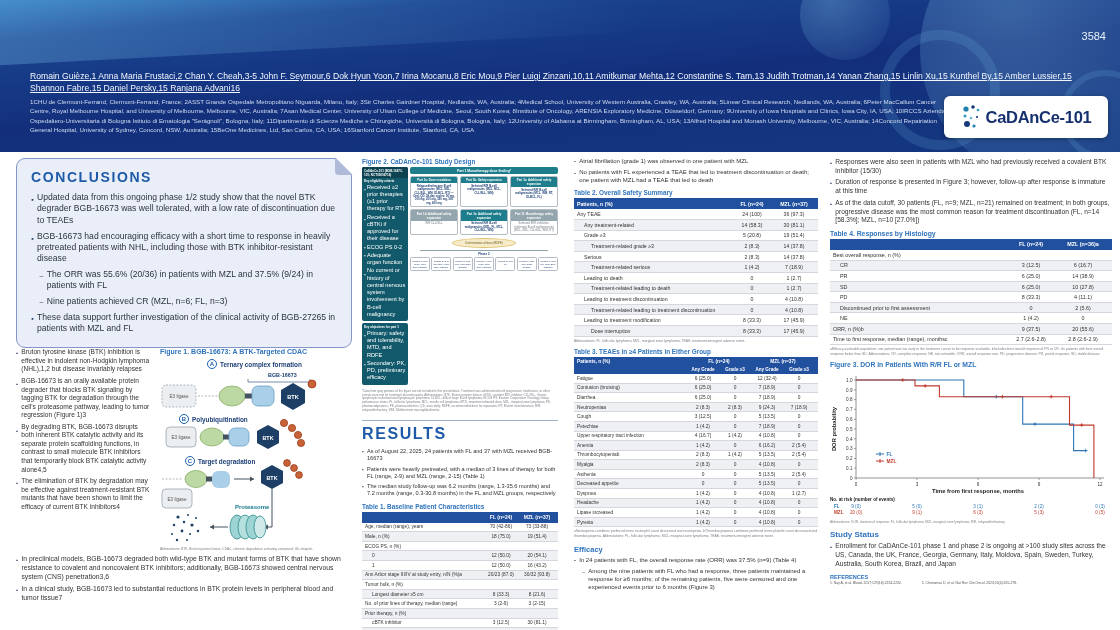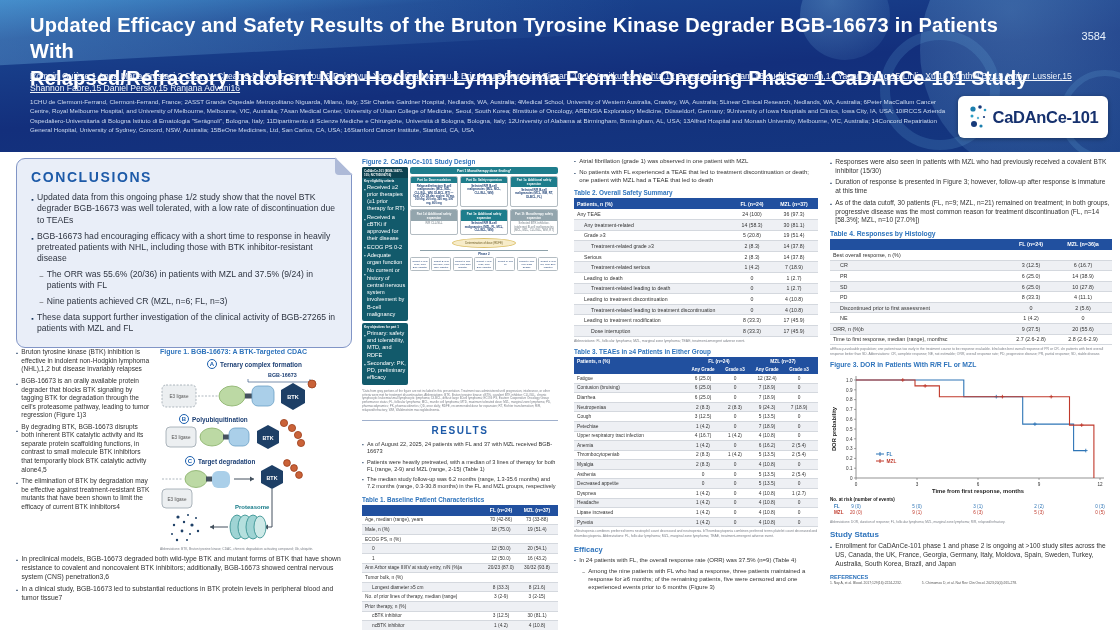--- a/index.html
+++ b/index.html
@@ -11,21 +11,21 @@
     background:linear-gradient(175deg,#2e78bd 0%,#1a448f 16%,#132f7c 52%,#143780 100%);}
   .bub{position:absolute;border-radius:50%;border:10px solid rgba(110,185,230,.18);}
   .bub.solid{background:radial-gradient(circle at 35% 35%, rgba(140,205,240,.30), rgba(70,140,200,.05));border:none;}
   #hdr .streak{position:absolute;top:-40px;left:-60px;width:700px;height:90px;
     background:linear-gradient(90deg,rgba(120,190,235,.35),rgba(120,190,235,0));transform:rotate(-3deg);}
   #title{position:absolute;left:30px;top:12px;width:1010px;color:#fff;font-weight:bold;
     font-size:20px;line-height:1.32;letter-spacing:.2px;}
   #posterno{position:absolute;right:14px;top:30px;color:#e8f1fb;font-size:11px;}
   #authors{position:absolute;left:30px;top:70px;width:1060px;color:#f2f6fc;font-size:8.6px;line-height:1.45;text-decoration:underline;}
   #affils{position:absolute;left:30px;top:97px;width:920px;color:#cfdcf0;font-size:6.2px;line-height:1.5;}
-  #logo{position:absolute;right:12px;top:96px;width:150px;height:42px;background:#fff;border-radius:6px;
+  #logo{position:absolute;right:12px;top:96px;width:164px;height:42px;background:#fff;border-radius:6px;
     display:flex;align-items:center;justify-content:center;gap:3px;box-shadow:0 1px 4px rgba(0,0,0,.35);}
   #logo .lt{color:#16316e;font-weight:bold;font-size:16.5px;letter-spacing:-.3px;}
   
   #bd{position:absolute;top:152px;left:0;width:1120px;height:478px;background:#fff;}
   .col{position:absolute;top:6px;}
   #c1{left:16px;width:336px;}
   #c2{left:362px;width:196px;}
   #c3{left:574px;width:244px;}
   #c4{left:830px;width:282px;}
   
@@ -79,21 +79,21 @@
   .f2box.gray .f2bb{color:#9aa2a8;}
   #f2oval{width:64px;margin:3px auto 2px auto;background:#f7ecc9;border:.6px solid #dcc06a;
     border-radius:50%;font-size:2.8px;text-align:center;padding:2px 3px;color:#6b5a20;}
   #f2ph{font-size:3px;font-weight:bold;color:#1c3f74;text-align:center;border-top:.5px solid #8ea2aa;
     margin:0 10px;padding-top:1px;}
   #f2cohorts{display:flex;gap:1.5px;margin-top:1.5px;}
   .f2coh{flex:1;border:.5px solid #b3bcc2;border-radius:1.5px;font-size:2.5px;line-height:1.2;
     color:#1c3f74;text-align:center;padding:1.5px .5px;background:#fff;}
   #fig2fn{font-size:3px;margin-top:3px;}
   #resdiv{border-top:1px solid #9fb0cc;margin:7px 0 4px 0;}
-  #c2 .h1{font-size:10px;margin:2px 0 5px 0;text-align:center;}
+  #c2 .h1{font-size:16px;margin:2px 0 5px 0;}
   #c2 .bl{font-size:5.6px;line-height:1.3;}
   #c2 .ttitle{font-size:6.4px;}
   #t1{font-size:4.8px;}
   #t1 .th{font-size:5px;}
   #t1 .tc{width:36px;}
   
   #c3 .bl{font-size:6px;line-height:1.3;}
   #c3 .ttitle{font-size:6.4px;}
   #t2{font-size:5.2px;}
   #t2 .tc{width:42px;}
@@ -119,24 +119,20 @@
 <body>
 
 <div id="poster">
 
   <div id="hdr">
     <div class="streak"></div>
     <div class="bub solid" style="right:-60px;top:-80px;width:260px;height:260px;"></div>
     <div class="bub" style="right:120px;top:30px;width:120px;height:120px;"></div>
     <div class="bub solid" style="right:230px;top:-30px;width:90px;height:90px;"></div>
     <div class="bub" style="right:-30px;top:70px;width:90px;height:90px;border-width:6px;"></div>
-    <div id="title">
-      <span>Updated Efficacy and Safety Results of the Bruton Tyrosine Kinase Degrader BGB-16673 in Patients With</span><br>
-      <span>Relapsed/Refractory Indolent Non-Hodgkin Lymphoma From the Ongoing Phase 1 CaDAnCe-101 Study</span>
-    </div>
     <div id="posterno">3584</div>
     <div id="authors">Romain Guièze,1 Anna Maria Frustaci,2 Chan Y. Cheah,3-5 John F. Seymour,6 Dok Hyun Yoon,7 Irina Mocanu,8 Eric Mou,9 Pier Luigi Zinzani,10,11 Amitkumar Mehta,12 Constantine S. Tam,13 Judith Trotman,14 Yanan Zhang,15 Linlin Xu,15 Kunthel By,15 Amber Lussier,15 Shannon Fabre,15 Daniel Persky,15 Ranjana Advani16</div>
     <div id="affils">1CHU de Clermont-Ferrand, Clermont-Ferrand, France; 2ASST Grande Ospedale Metropolitano Niguarda, Milano, Italy; 3Sir Charles Gairdner Hospital, Nedlands, WA, Australia; 4Medical School, University of Western Australia, Crawley, WA, Australia; 5Linear Clinical Research, Nedlands, WA, Australia; 6Peter MacCallum Cancer Centre, Royal Melbourne Hospital, and University of Melbourne, Melbourne, VIC, Australia; 7Asan Medical Center, University of Ulsan College of Medicine, Seoul, South Korea; 8Institute of Oncology, ARENSIA Exploratory Medicine, Düsseldorf, Germany; 9University of Iowa Hospitals and Clinics, Iowa City, IA, USA; 10IRCCS Azienda Ospedaliero-Universitaria di Bologna Istituto di Ematologia "Seràgnoli", Bologna, Italy; 11Dipartimento di Scienze Mediche e Chirurgiche, Università di Bologna, Bologna, Italy; 12University of Alabama at Birmingham, Birmingham, AL, USA; 13Alfred Hospital and Monash University, Melbourne, VIC, Australia; 14Concord Repatriation General Hospital, University of Sydney, Concord, NSW, Australia; 15BeOne Medicines, Ltd, San Carlos, CA, USA; 16Stanford Cancer Institute, Stanford, CA, USA</div>
     <div id="logo">
       <svg width="22" height="26" viewBox="0 0 22 26">
         <circle cx="5" cy="5" r="2.6" fill="#1c7fae"></circle>
           <circle cx="12" cy="3" r="1.8" fill="#173a7a"></circle>
         <circle cx="17" cy="6" r="1.3" fill="#2a9cc4"></circle>
           <circle cx="4" cy="12" r="1.5" fill="#2a9cc4"></circle>
         <circle cx="6" cy="20" r="3" fill="#173a7a"></circle>

